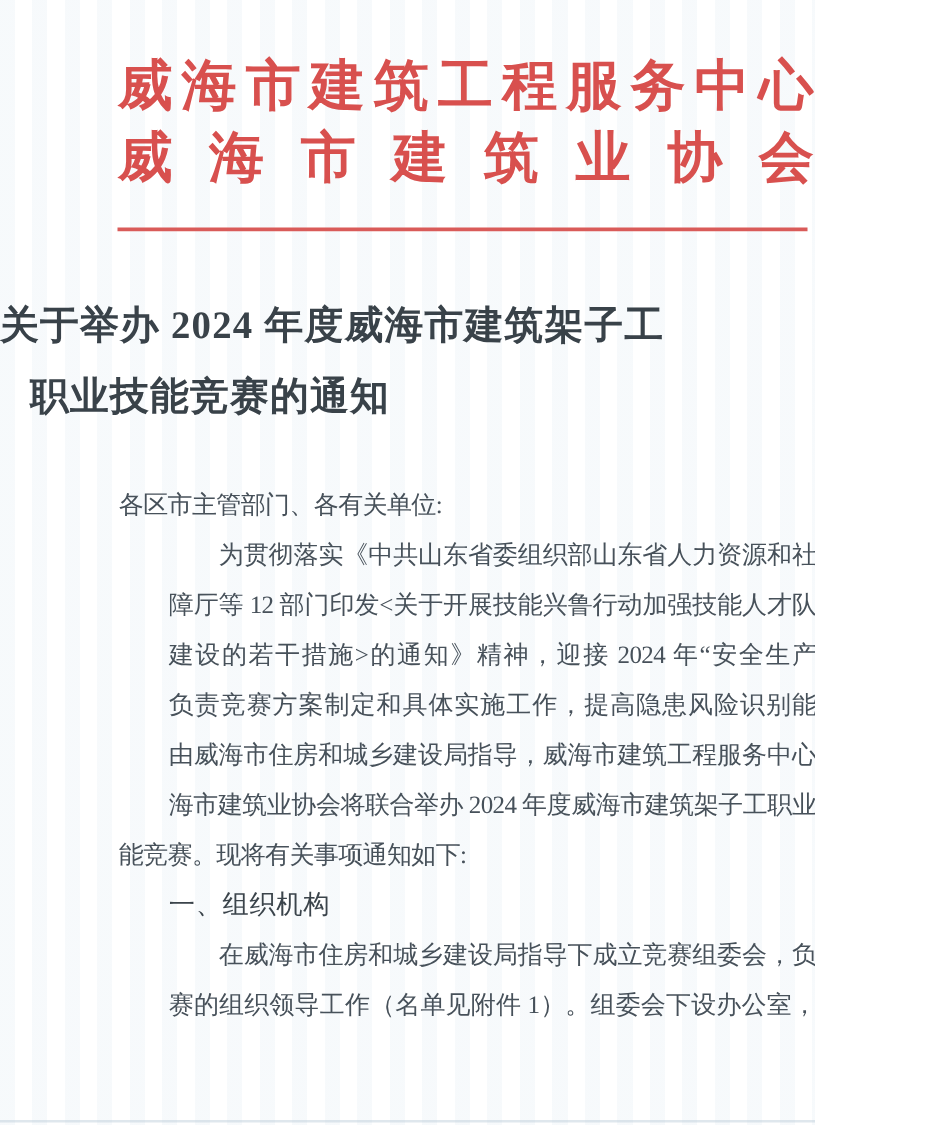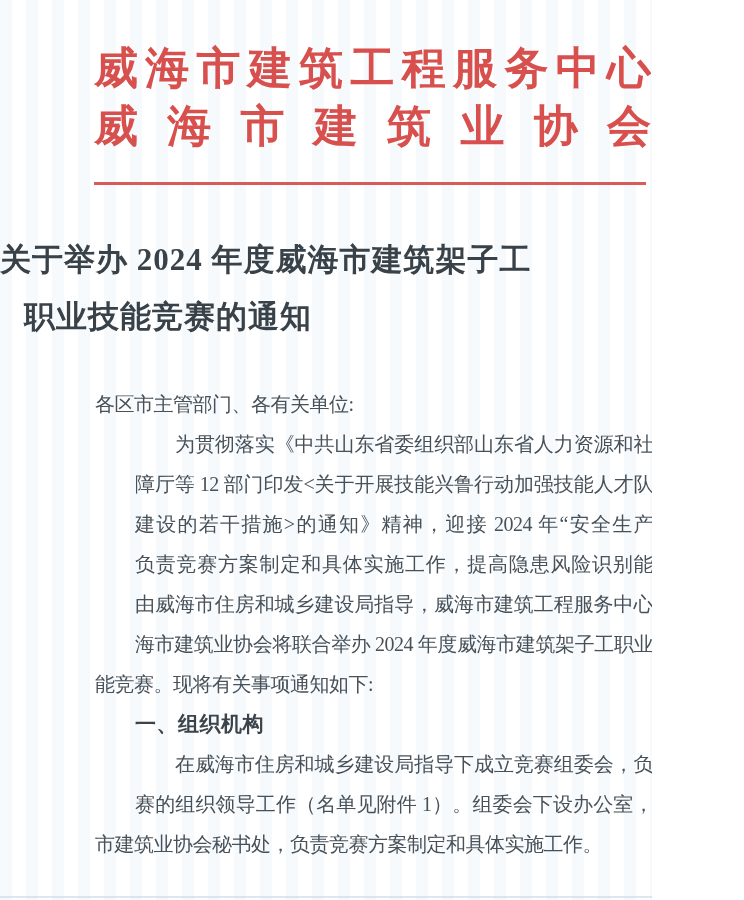--- a/index.html
+++ b/index.html
@@ -90,21 +90,21 @@
     overflow: hidden;
   }
   .indent { text-indent: 40px; }
   .fill {
     text-align: justify;
     text-align-last: justify;
     margin-left: 40px;
   }
   .section-heading {
     font-family: "Liberation Sans", "DejaVu Sans", sans-serif;
-    font-weight: bold;
+    font-weight: normal;
     font-size: 21px;
     letter-spacing: 0.5px;
     color: #3b444b;
   }
 </style>
 </head>
 <body>
 
 <div class="page">
 
@@ -127,18 +127,17 @@
     <div class="line fill">建设的若干措施&gt;的通知》精神，迎接 2024 年“安全生产月”进</div>
     <div class="line fill">负责竞赛方案制定和具体实施工作，提高隐患风险识别能力，</div>
     <div class="line fill">由威海市住房和城乡建设局指导，威海市建筑工程服务中心和威</div>
     <div class="line fill">海市建筑业协会将联合举办 2024 年度威海市建筑架子工职业技</div>
     <div class="line">能竞赛。现将有关事项通知如下:</div>
 
     <div class="line indent section-heading">一、组织机构</div>
 
     <div class="line indent fill">在威海市住房和城乡建设局指导下成立竞赛组委会，负责竞</div>
     <div class="line fill">赛的组织领导工作（名单见附件 1）。组委会下设办公室，设在</div>
-    <div class="line">市建筑业协会秘书处，负责竞赛方案制定和具体实施工作。</div>
   </main>
 
   <div class="edge-right"></div>
   <div class="edge-bottom"></div>
 </div>
 
 </body></html>

